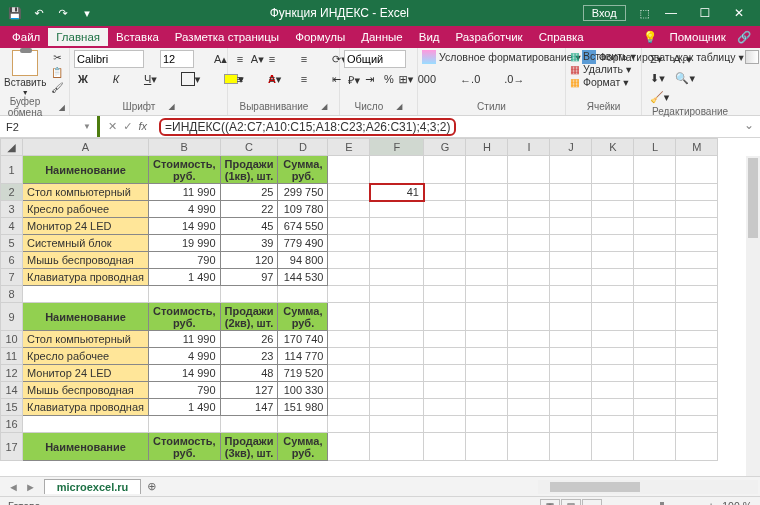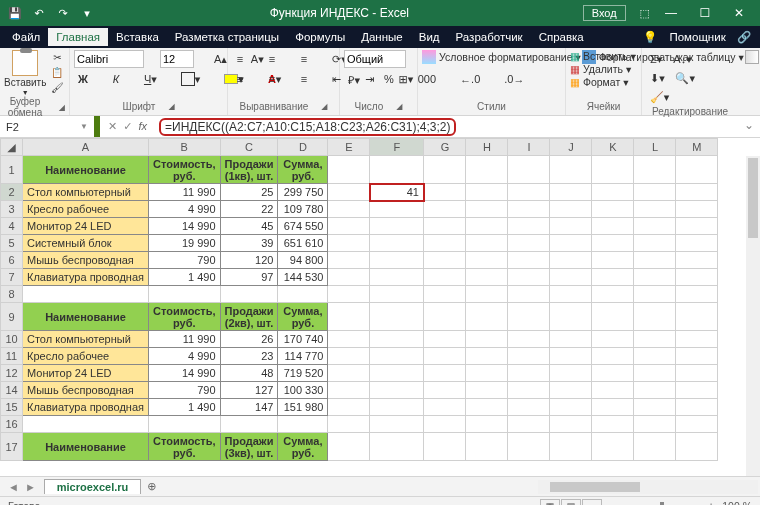--- a/index.html
+++ b/index.html
@@ -6,21 +6,21 @@
 body { background: #fff; width: 760px; height: 505px; overflow: hidden; font-size: 11px; color: #333; }
 
 .titlebar { background: #1e7145; height: 26px; display: flex; align-items: center; color: #fff; padding: 0 6px; }
 .titlebar .ql { display: flex; gap: 6px; align-items: center; }
 .titlebar .ql span { display: inline-flex; align-items: center; justify-content: center; width: 18px; height: 18px; font-size: 11px; }
 .titlebar .title { flex: 1; text-align: center; font-size: 12px; }
 .titlebar .login { border: 1px solid rgba(255,255,255,0.5); padding: 1px 8px; font-size: 11px; margin-right: 8px; }
 .titlebar .wc { display: flex; gap: 4px; }
 .titlebar .wc span { width: 30px; text-align: center; font-size: 12px; }
 
-.menubar { background: #0f172a; height: 22px; display: flex; align-items: center; padding: 0 4px; color: #fff; font-size: 11.5px; }
+.menubar { background: #be185d; height: 22px; display: flex; align-items: center; padding: 0 4px; color: #fff; font-size: 11.5px; }
 .menubar .tab { padding: 3px 8px; cursor: pointer; }
 .menubar .tab.active { background: #f3f3f3; color: #1e7145; }
 .menubar .spacer { flex: 1; }
 .menubar .right { display: flex; align-items: center; gap: 4px; }
 .menubar .right span { padding: 0 4px; }
 
 .ribbon { background: #f3f3f3; height: 68px; border-bottom: 1px solid #d5d5d5; display: flex; font-size: 10px; }
 .ribbon-group { border-right: 1px solid #e1e1e1; display: flex; flex-direction: column; padding: 2px 4px; }
 .rg-content { flex: 1; display: flex; align-items: flex-start; gap: 2px; }
 .rg-label { text-align: center; color: #666; font-size: 10px; padding-bottom: 1px; display: flex; justify-content: center; align-items: center; gap: 13px; }
@@ -49,21 +49,21 @@
 .styles-ctl .srow { display: flex; align-items: center; gap: 3px; white-space: nowrap; }
 .small-ico { width: 14px; height: 14px; display: inline-block; }
 .cf-ico { background: linear-gradient(#f9d, #9df); }
 .ft-ico { background: #5b9bd5; }
 .cs-ico { background: linear-gradient(90deg, #e0e0e0, #fff); border: 1px solid #aaa; }
 
 .cells-ctl, .edit-ctl { display: flex; flex-direction: column; gap: 1px; font-size: 10.5px; }
 .cells-ctl .srow, .edit-ctl .srow { display: flex; align-items: center; gap: 3px; white-space: nowrap; }
 
 .namebox-row { height: 22px; display: flex; align-items: center; border-bottom: 1px solid #d5d5d5; background: #fff; }
-.namebox { width: 100px; border-right: 6px solid #4d7c0f; padding: 2px 6px; font-size: 11px; height: 100%; display: flex; align-items: center; justify-content: space-between; }
+.namebox { width: 100px; border-right: 3px solid #4d7c0f; padding: 2px 6px; font-size: 11px; height: 100%; display: flex; align-items: center; justify-content: space-between; }
 .fx-icons { display: flex; gap: 6px; padding: 0 8px; color: #888; }
 .fx-icons .fx { font-style: italic; color: #666; }
 .formula-input { flex: 1; padding: 2px 4px; font-size: 12px; position: relative; }
 .formula-highlight { border: 2px solid #c02020; border-radius: 6px; padding: 0 4px; display: inline-block; }
 .chev { position: absolute; right: 6px; color: #888; }
 
 .sheet-wrap { position: relative; height: 338px; overflow: hidden; }
 .grid { border-collapse: collapse; table-layout: fixed; }
 .grid th, .grid td { border: 1px solid #d0d0d0; font-size: 11px; padding: 1px 4px; height: 17px; overflow: hidden; white-space: nowrap; }
 .grid th { background: #e6e6e6; font-weight: normal; text-align: center; color: #555; position: sticky; }
@@ -370,21 +370,21 @@
           <td></td>
           <td></td>
           <td></td>
           <td></td>
         </tr>
   <tr>
           <th class="rowhdr">5</th>
           <td class="hdr-yellow">Системный блок</td>
           <td class="val-right">19 990</td>
           <td class="val-right">39</td>
-          <td class="val-right">651 610</td>
+          <td class="val-right">779 490</td>
           <td></td>
           <td></td>
           <td></td>
           <td></td>
           <td></td>
           <td></td>
           <td></td>
           <td></td>
           <td></td>
         </tr>

